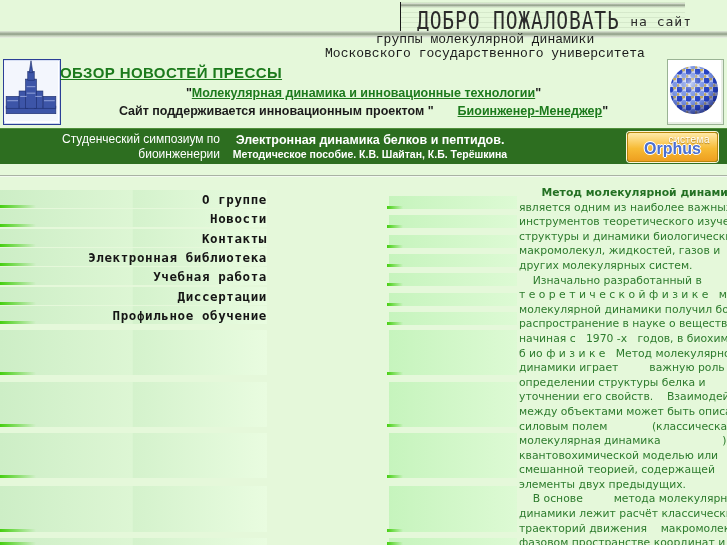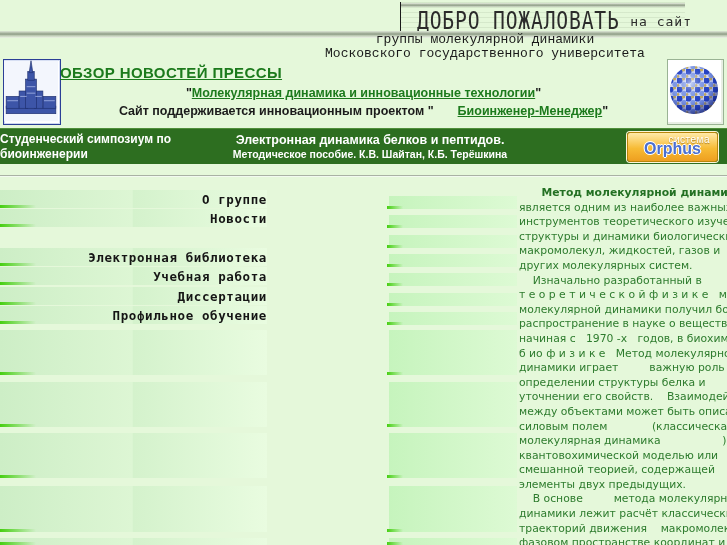--- a/index.html
+++ b/index.html
@@ -36,22 +36,22 @@
 
   
   .msu-img{position:absolute;left:3px;top:59px;width:56px;height:64px;background:#fff;
       border:1px solid #2b3f96;box-shadow:0 0 0 1px #cfd8f0 inset;}
   .mol-img{position:absolute;left:667px;top:59px;width:55px;height:64px;background:#fff;
       border:1px solid #9ab394;box-shadow:0 0 0 2px #e8efe4 inset;}
 
   
   .banner{position:absolute;left:0;top:128px;width:727px;height:35px;background:#2d6e20;
       border-top:1px solid #4f8f3a;color:#fff;}
-  .banner-left{position:absolute;left:0;top:3px;width:220px;text-align:left;
-      font-size:12px;font-weight:bold;line-height:14.5px;}
+  .banner-left{position:absolute;left:0;top:3px;width:220px;text-align:right;
+      font-size:12px;font-weight:normal;line-height:14.5px;}
   .banner-center{position:absolute;left:160px;top:4px;width:420px;text-align:center;}
   .banner-title{font-size:12.5px;font-weight:bold;line-height:15px;}
   .banner-subtitle{font-size:10.5px;font-weight:bold;line-height:12px;}
   .orphus{position:absolute;left:627px;top:3px;width:89px;height:28px;cursor:pointer;
       background:linear-gradient(to bottom,#ffeaa8,#f7bb35 55%,#ee9f20);
       border:1px solid #b8860b;border-radius:3px;box-shadow:0 0 0 1px #fdf6d8;}
   .orphus-sys{position:absolute;top:1px;right:7px;font-size:10px;color:#fff;
       text-shadow:0 1px 1px #a97b1d;letter-spacing:.5px;}
   .orphus-brand{position:absolute;left:0;top:7px;width:100%;text-align:center;
       font-size:16px;font-weight:bold;color:#4a6fd0;
@@ -163,20 +163,23 @@
     </div>
   </div>
 
   <div class="thin-rule"></div>
 
   <div class="menu-row" style="top:190px">
     <span class="menu-label">О группе</span>
     </div>
   <div class="menu-row" style="top:209px">
     <span class="menu-label">Новости</span>
+    </div>
+  <div class="menu-row" style="top:229px">
+    <span class="menu-label">Контакты</span>
     </div>
   <div class="menu-row" style="top:267px">
     <span class="menu-label">Учебная работа</span>
     </div>
   <div class="menu-row" style="top:248px">
     <span class="menu-label">Электронная библиотека</span>
     </div>
   <div class="menu-row" style="top:287px">
     <span class="menu-label">Диссертации</span>
     </div>

